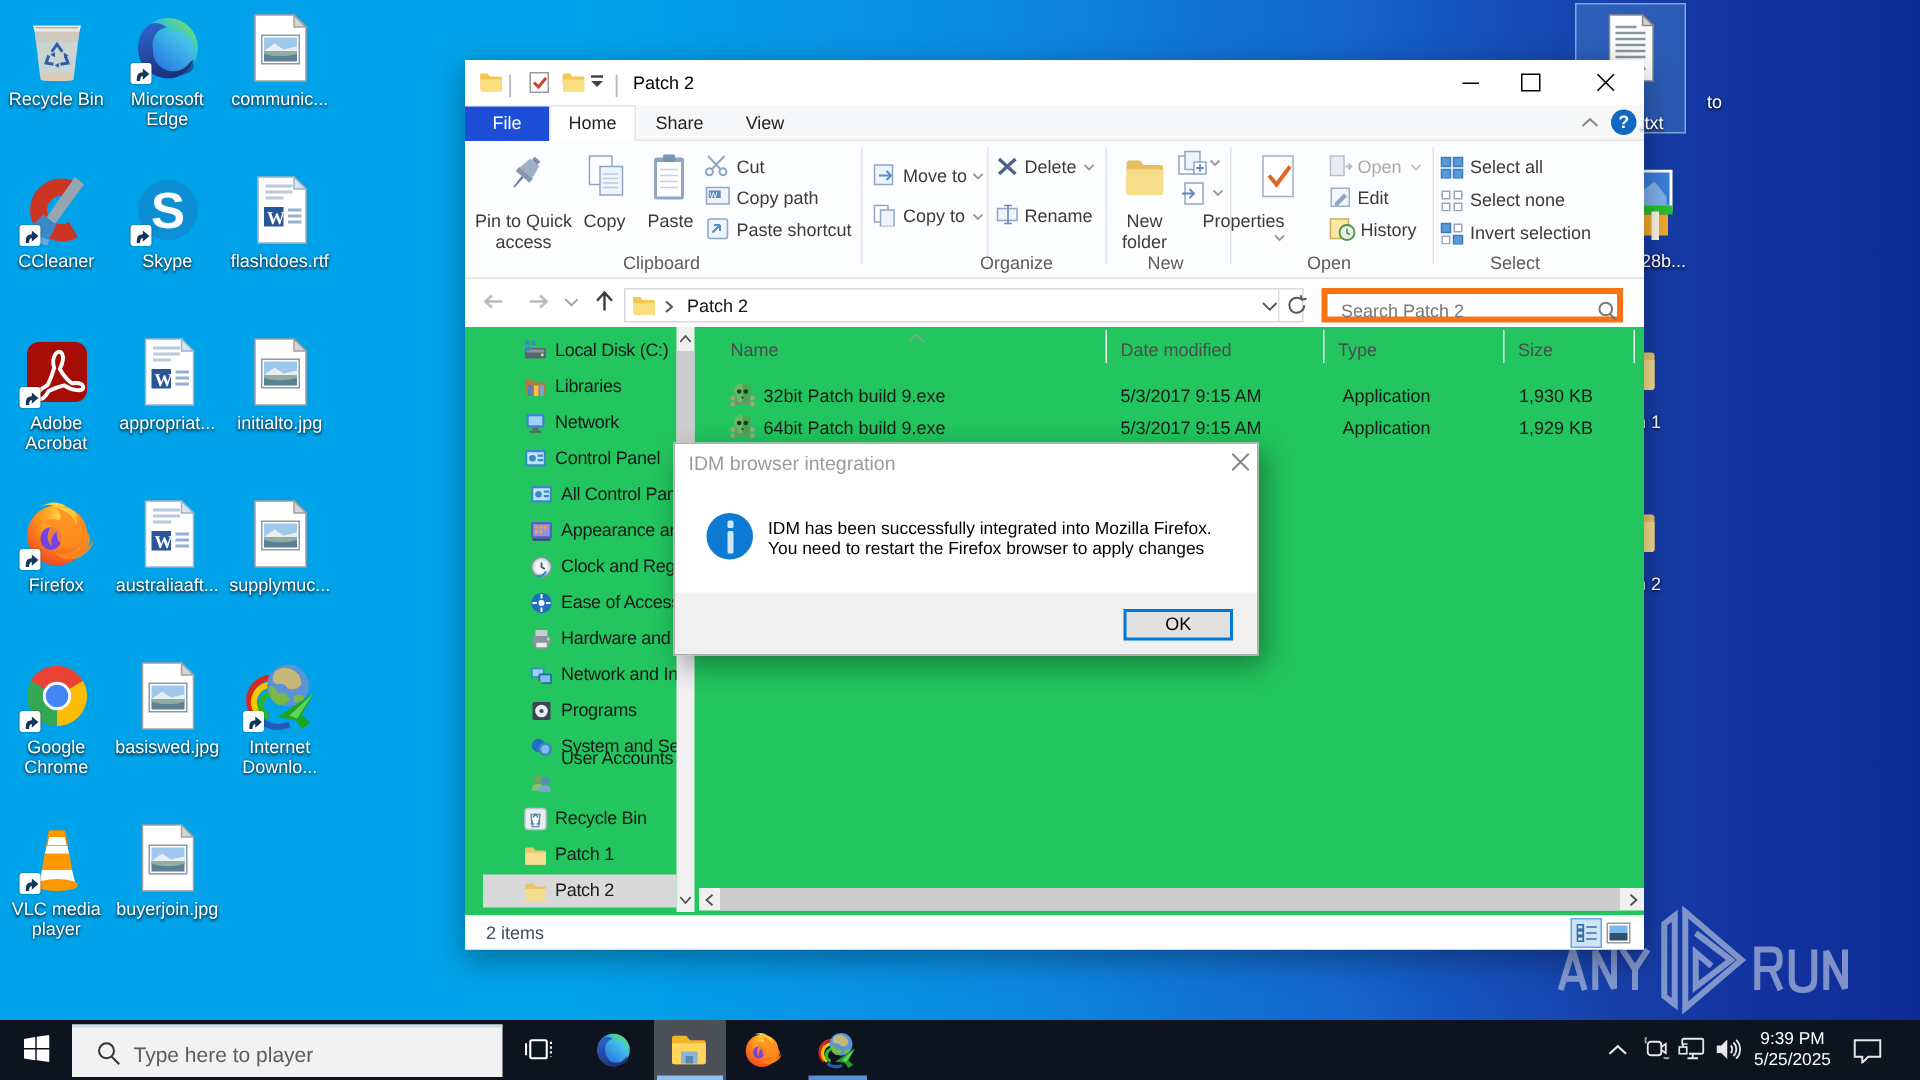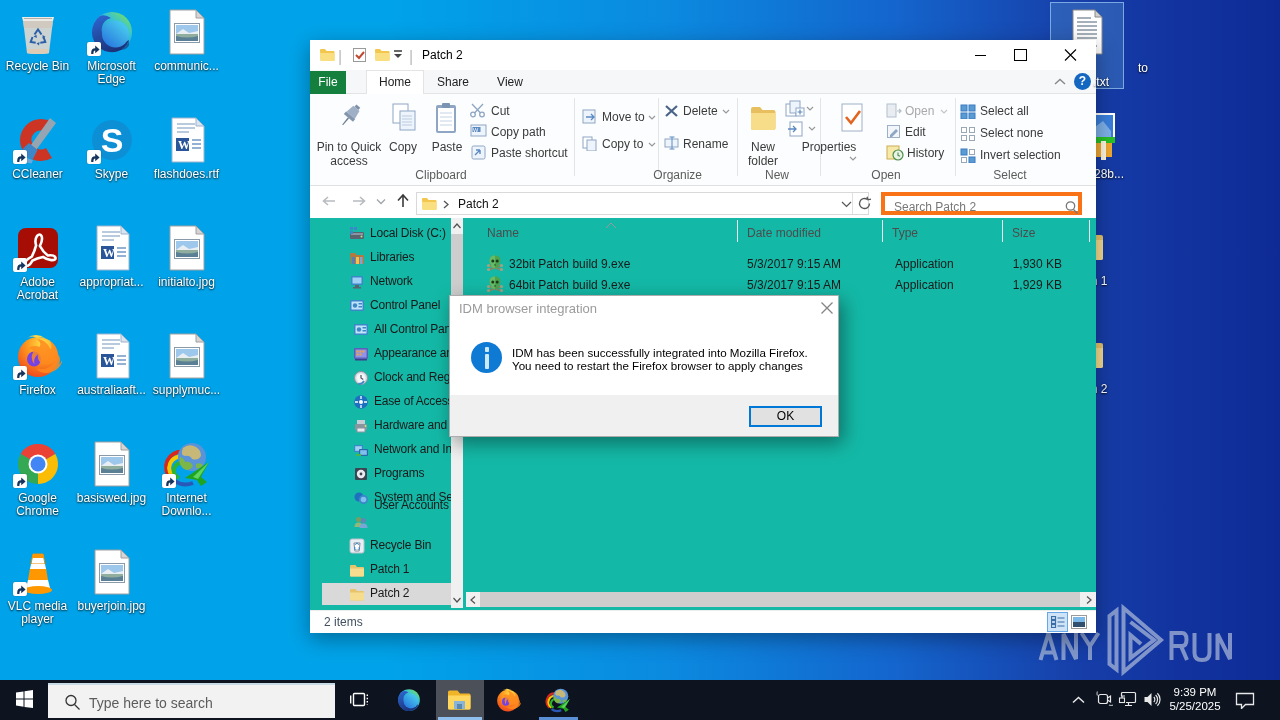--- a/index.html
+++ b/index.html
@@ -483,21 +483,21 @@
       </svg>
   <svg class="abs" style="left:700px;top:0" width="24" height="30">
         <rect x="4.5" y="9.5" width="12" height="11" fill="none" stroke="#000" stroke-width="1"></rect>
       </svg>
   <svg class="abs" style="left:751px;top:0" width="24" height="30">
         <path d="M4 9.5 l11 11 M15 9.5 l-11 11" stroke="#000" stroke-width="1.1"></path>
       </svg>
  </div>
 
  <div class="abs" style="left:0;top:30px;width:786px;height:24px;background:#f6f7f8;border-bottom:1px solid #e4e4e4;box-sizing:border-box">
-  <div class="abs" style="left:0;top:1px;width:36px;height:23px;background:#15803d;color:#fff;font-size:12px;text-align:center;line-height:23px">File</div>
+  <div class="abs" style="left:0;top:1px;width:56px;height:23px;background:#1d4ed8;color:#fff;font-size:12px;text-align:center;line-height:23px">File</div>
   <div class="abs" style="left:56px;top:0;width:58px;height:24px;background:#fff;border:1px solid #e4e4e4;border-bottom:none;box-sizing:border-box;color:#222;font-size:12px;text-align:center;line-height:23px">Home</div>
   <div class="abs" style="left:114px;top:1px;width:58px;height:23px;color:#222;font-size:12px;text-align:center;line-height:23px">Share</div>
   <div class="abs" style="left:172px;top:1px;width:56px;height:23px;color:#222;font-size:12px;text-align:center;line-height:23px">View</div>
   <svg class="abs" style="left:744px;top:8px" width="12" height="8">
         <path d="M1 6 l5 -4.5 l5 4.5" stroke="#888" stroke-width="1.4" fill="none"></path>
       </svg>
   <div class="abs" style="left:764px;top:3px;width:17px;height:17px;border-radius:50%;background:#1467c0;color:#fff;font-size:12px;font-weight:bold;text-align:center;line-height:17px">?</div>
  </div>
 
  <div class="abs" id="ribbon" style="left:0;top:54px;width:786px;height:92px;background:#fcfdfe;border-bottom:1px solid #dfe0e1;box-sizing:border-box;font-size:12px;color:#3b3b3b">
@@ -708,21 +708,21 @@
   </div>
   <div class="abs" style="left:571px;top:6px;width:201px;height:23px;border:4px solid #f97316;box-sizing:border-box;background:#fff">
    <span class="abs" style="left:9px;top:4px;font-size:12px;color:#787878">Search Patch 2</span>
    <svg class="abs" style="left:179px;top:4px" width="15" height="15">
           <circle cx="6.5" cy="6" r="4.2" stroke="#777" stroke-width="1.3" fill="none"></circle>
           <path d="M9.5 9.5 l4 4" stroke="#777" stroke-width="1.3"></path>
         </svg>
   </div>
  </div>
 
- <div class="abs" id="content" style="left:0;top:178px;width:786px;height:392px;background:#14b8a6;font-size:12px;color:#1a1a1a">
+ <div class="abs" id="content" style="left:0;top:178px;width:786px;height:392px;background:#22c55e;font-size:12px;color:#1a1a1a">
 
   <div class="abs" style="left:12px;top:365px;width:129px;height:22px;background:#d9d9d9"></div>
 <div id="side" style="letter-spacing:-0.2px">
   <svg class="abs" style="left:39px;top:8px" width="16" height="16">
           <use href="#s-disk"></use>
         </svg>
   <div class="abs" style="left:60px;top:8px;width:83px;overflow:hidden;white-space:nowrap">Local Disk (C:)</div>
   <svg class="abs" style="left:39px;top:32px" width="16" height="16">
           <use href="#s-lib"></use>
         </svg>
@@ -873,21 +873,21 @@
       <path d="M0 2.6 L7.5 1.4 V8.6 H0 Z" fill="#fff"></path>
       <path d="M8.5 1.2 L17 0 V8.6 H8.5 Z" fill="#fff"></path>
       <path d="M0 9.6 H7.5 V16.8 L0 15.6 Z" fill="#fff"></path>
       <path d="M8.5 9.6 H17 V18 L8.5 16.9 Z" fill="#fff"></path>
     </svg>
  <div class="abs" style="left:48px;top:3px;width:287px;height:35px;background:#f2f2f2;border-top:2px solid #c9dbe5;box-sizing:border-box">
   <svg class="abs" style="left:16px;top:9px" width="17" height="17">
         <circle cx="7" cy="6.5" r="5" stroke="#333" stroke-width="1.3" fill="none"></circle>
         <path d="M10.5 10.5 l5 5" stroke="#333" stroke-width="1.3"></path>
       </svg>
-  <span class="abs" style="left:41px;top:10px;font-size:14px;color:#5c5c5c">Type here to search</span>
+  <span class="abs" style="left:41px;top:10px;font-size:14px;color:#5c5c5c">Type here to player</span>
  </div>
  <svg class="abs" style="left:350px;top:11px" width="19" height="17">
       <g fill="none" stroke="#fff" stroke-width="1.4">
         <rect x="3.5" y="2.5" width="11" height="12" rx="1"></rect>
         <path d="M0.7 4.5 v8"></path>
       </g>
       <g stroke="#fff" stroke-dasharray="1.5 1.7" stroke-width="1.4">
         <path d="M17.3 3.5 v10"></path>
       </g>
     </svg>

